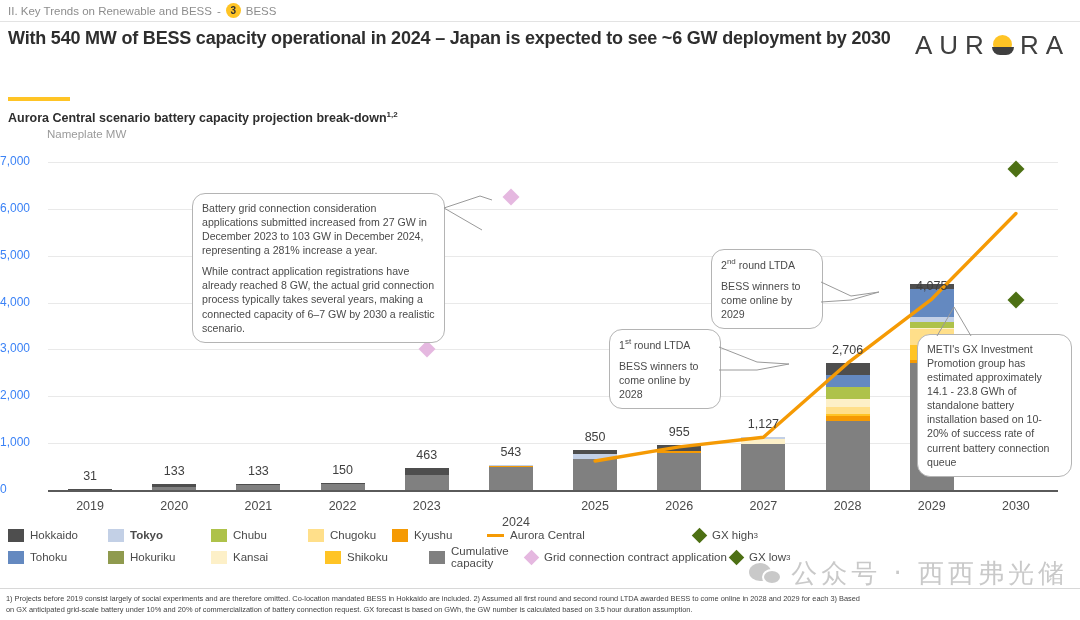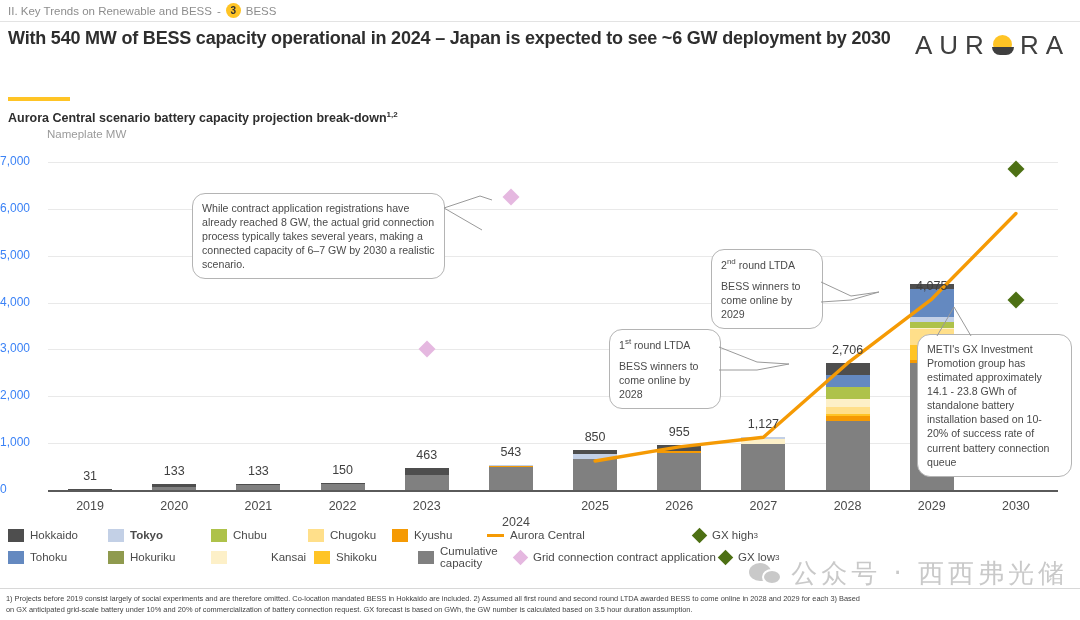--- a/index.html
+++ b/index.html
@@ -304,20 +304,21 @@
       <div class="xtick" style="left: 550.083px; width: 90px; top: 349px;">2025</div>
       <div class="xtick" style="left: 634.25px; width: 90px; top: 349px;">2026</div>
       <div class="xtick" style="left: 718.417px; width: 90px; top: 349px;">2027</div>
       <div class="xtick" style="left: 802.583px; width: 90px; top: 349px;">2028</div>
       <div class="xtick" style="left: 886.75px; width: 90px; top: 349px;">2029</div>
       <div class="xtick" style="left: 970.917px; width: 90px; top: 349px;">2030</div>
     </div>
 </div>
 
 <div class="callout" id="callout-grid" style="left:192px; top:193px; width:253px;">
+  <p>Battery grid connection consideration applications submitted increased from 27 GW in December 2023 to 103 GW in December 2024, representing a 281% increase a year.</p>
   <p>While contract application registrations have already reached 8 GW, the actual grid connection process typically takes several years, making a connected capacity of 6–7 GW by 2030 a realistic scenario.</p>
 </div>
 <svg class="leader" style="left:440px; top:192px; width:60px; height:45px;">
   <path d="M4,16 L40,4 L52,8" fill="none" stroke="#9a9a9a" stroke-width="1"></path>
   <path d="M4,16 L42,38" fill="none" stroke="#9a9a9a" stroke-width="1"></path>
 </svg>
 
 <div class="callout" id="callout-ltda1" style="left:609px; top:329px; width:112px;">
   <p><span>1</span><sup>st</sup><span> round LTDA</span></p>
   <p style="margin:0;">BESS winners to</p>
@@ -381,21 +382,21 @@
     </div>
   <div class="legend-row" id="legend-row-2">
       <div class="legend-item" style="width: 100px;">
         <span class="swatch" style="background: rgb(100, 137, 192);"></span>
         <span>Tohoku</span>
       </div>
       <div class="legend-item" style="width: 103px;">
         <span class="swatch" style="background: rgb(143, 154, 78);"></span>
         <span>Hokuriku</span>
       </div>
-      <div class="legend-item" style="width: 103px; gap: 38px;">
+      <div class="legend-item" style="width: 114px;">
         <span class="swatch" style="background: rgb(253, 240, 200);"></span>
         <span>Kansai</span>
       </div>
       <div class="legend-item" style="width: 104px;">
         <span class="swatch" style="background: rgb(255, 196, 37);"></span>
         <span>Shikoku</span>
       </div>
       <div class="legend-item" style="width: 95px;">
         <span class="swatch" style="background: rgb(128, 128, 128);"></span>
         <span>Cumulative capacity</span>

